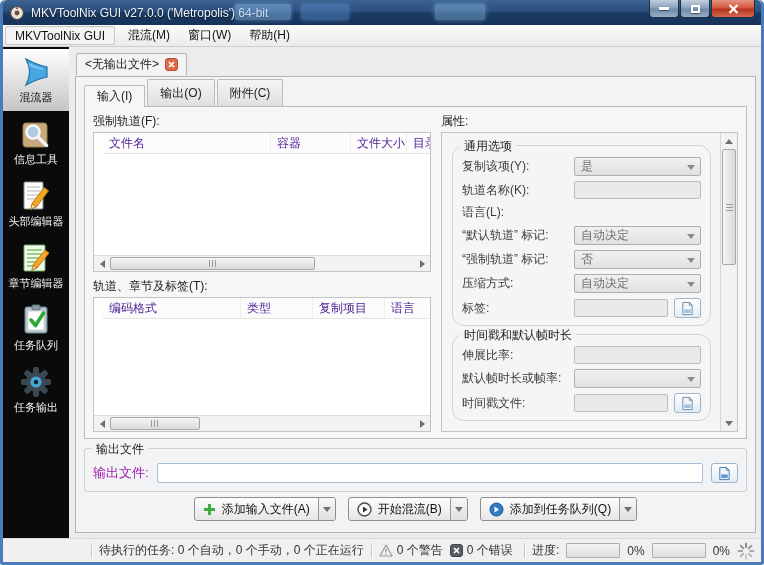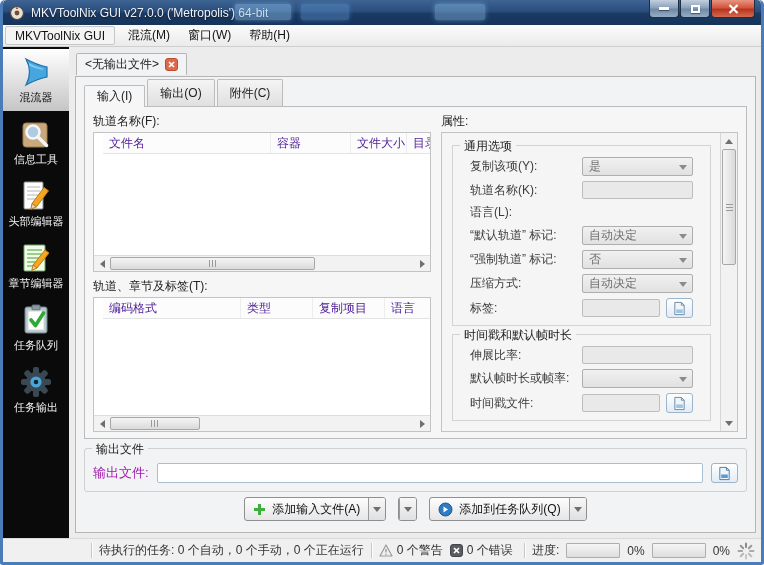--- a/index.html
+++ b/index.html
@@ -86,21 +86,21 @@
 
   
   .props-panel { flex: 1; min-height: 0; border: 1px solid #c3c3c3; background: #f5f5f6; display: flex; }
   .props-content { flex: 1; min-width: 0; overflow: hidden; padding: 4px 9px 0 10px; }
   .vscroll { width: 17px; flex: 0 0 17px; border-left: 1px solid #d6d6d6; background: #f2f2f2; display: flex; flex-direction: column; align-items: stretch; }
   .vscroll .scroll-btn { width: auto; height: 16px; flex: 0 0 16px; }
   .vthumb { height: 116px; margin: 0 1px; border: 1px solid #a7a7a7; border-radius: 2px;
     background: linear-gradient(90deg, #f5f5f5, #dadada); display: flex; align-items: center; justify-content: center; }
   .vspacer { flex: 1; }
 
-  .group { position: relative; border: 1px solid #d3d3d3; border-radius: 0; margin-top: 8px; padding: 11px 17px 2px; }
+  .group { position: relative; border: 1px solid #d3d3d3; border-radius: 12px; margin-top: 8px; padding: 11px 9px 2px; }
   .group-title { position: absolute; top: -8px; left: 7px; padding: 0 4px; background: #f5f5f6; font-size: 12px; color: #222; white-space: nowrap; }
   .field-row { display: flex; align-items: center; gap: 6px; margin-bottom: 5px; }
   .field-label { width: 106px; flex: 0 0 106px; font-size: 12px; color: #3c3c3c; white-space: nowrap; overflow: hidden; }
   .ctrl-select { flex: 1; min-width: 0; height: 19px; position: relative; display: flex; align-items: center;
     padding: 0 18px 0 6px; font-size: 12px; color: #6f6f6f; border: 1px solid #aeaeae; border-radius: 2px;
     background: linear-gradient(#f1f1f1, #e1e1e1); white-space: nowrap; overflow: hidden; }
   .ctrl-select .dd-arrow { position: absolute; right: 5px; top: 7px; border-left: 4px solid transparent;
     border-right: 4px solid transparent; border-top: 5px solid #8b8b8b; width: 0; height: 0; }
   .ctrl-input { flex: 1; min-width: 0; height: 18px; border: 1px solid #bdbdbd; border-radius: 2px;
     background: #e9e9e9; font-size: 12px; padding: 0 4px; color: #555; }
@@ -259,21 +259,21 @@
 
         <div class="inner-tabbar">
           <div class="inner-tab selected">输入(I)</div>
           <div class="inner-tab">输出(O)</div>
           <div class="inner-tab">附件(C)</div>
         </div>
 
         <div class="inner-page">
 
           <div class="left-col">
-            <div class="section-label">轨道名称(F):</div>
+            <div class="section-label">强制轨道(F):</div>
 
             <div class="table files-table">
               <div class="thead">
                 <div class="th" style="width:168px">文件名</div>
                 <div class="th" style="width:80px">容器</div>
                 <div class="th" style="width:56px">文件大小</div>
                 <div class="th" style="flex:1">目录</div>
               </div>
               <div class="tbody"></div>
               <div class="hscroll">
@@ -448,20 +448,27 @@
                   <rect x="1" y="5" width="11" height="3" fill="#3fae3f"></rect>
               </svg>
               <span>添加输入文件(A)</span>
             </div>
             <div class="split-arrow">
                 <span class="tri tri-down"></span>
               </div>
           </div>
 
           <div class="split-btn">
+            <div class="split-main">
+              <svg width="15" height="15" viewBox="0 0 15 15">
+                <circle cx="7.5" cy="7.5" r="6.5" fill="#fafafa" stroke="#4a4a4a" stroke-width="1.4"></circle>
+                <path d="M6 4.5 L10.5 7.5 L6 10.5 Z" fill="#333"></path>
+              </svg>
+              <span>开始混流(B)</span>
+            </div>
             <div class="split-arrow">
                 <span class="tri tri-down"></span>
               </div>
           </div>
 
           <div class="split-btn">
             <div class="split-main">
               <svg width="15" height="15" viewBox="0 0 15 15">
                 <circle cx="7.5" cy="7.5" r="6.5" fill="#2e7cc3" stroke="#1d5a94"></circle>
                 <path d="M5.5 4.5 L10 7.5 L5.5 10.5 Z" fill="#fff"></path>

